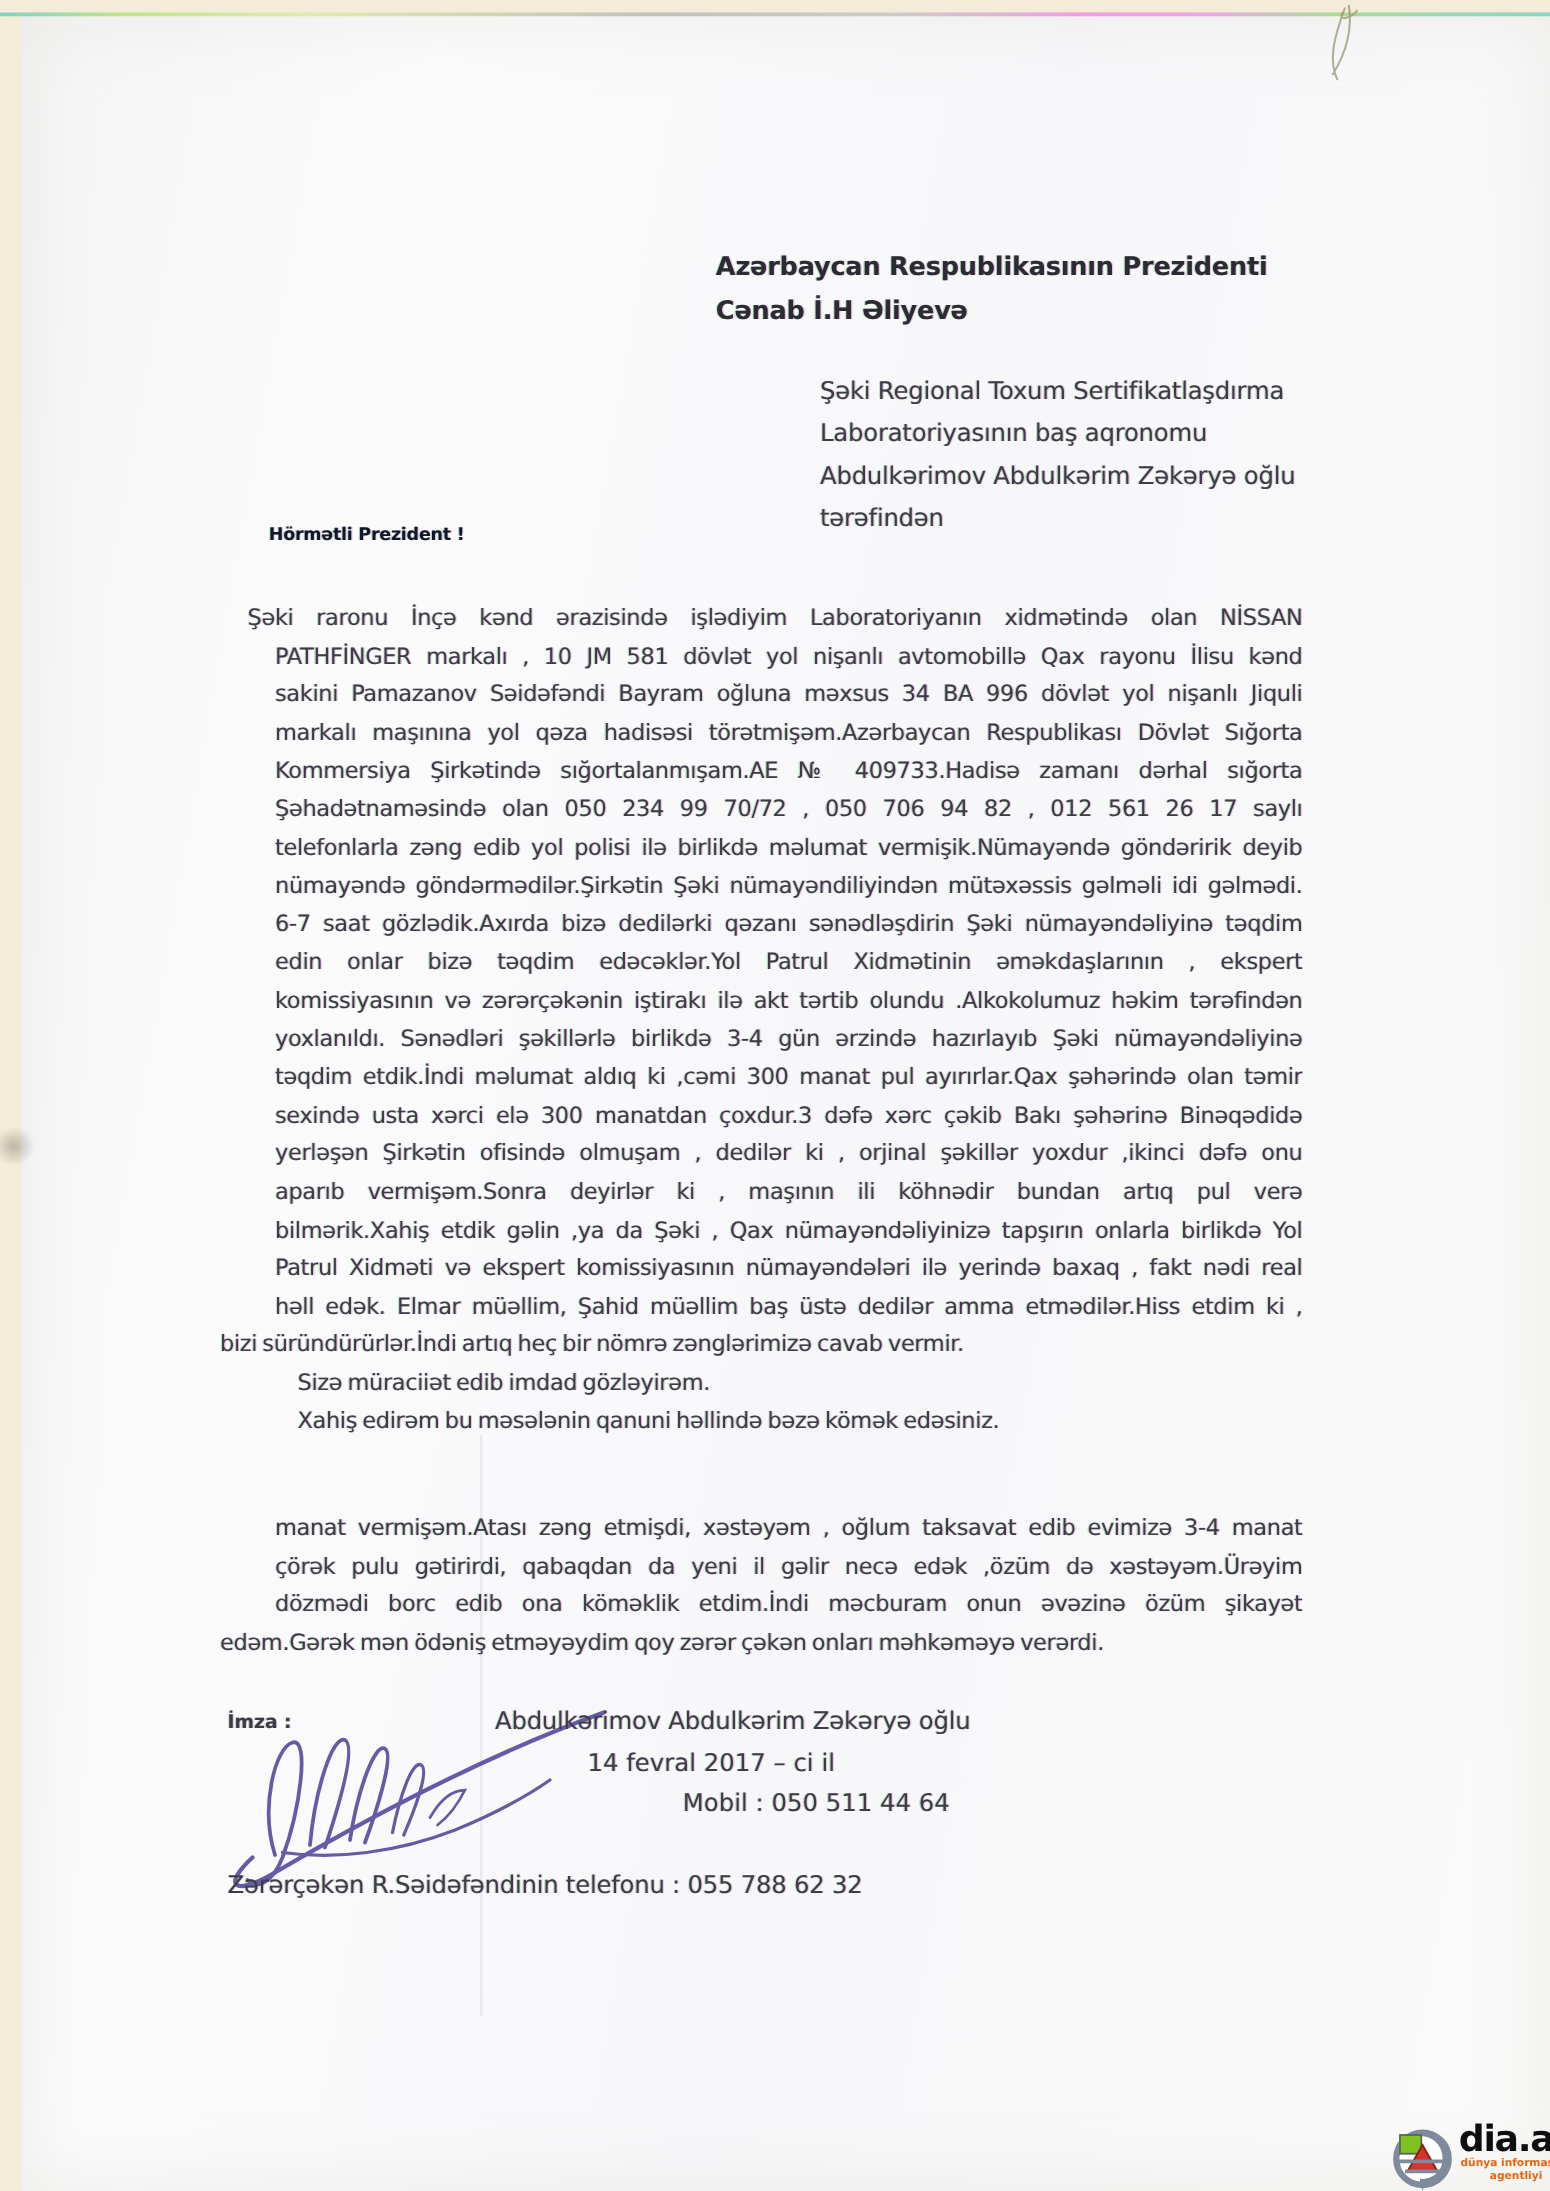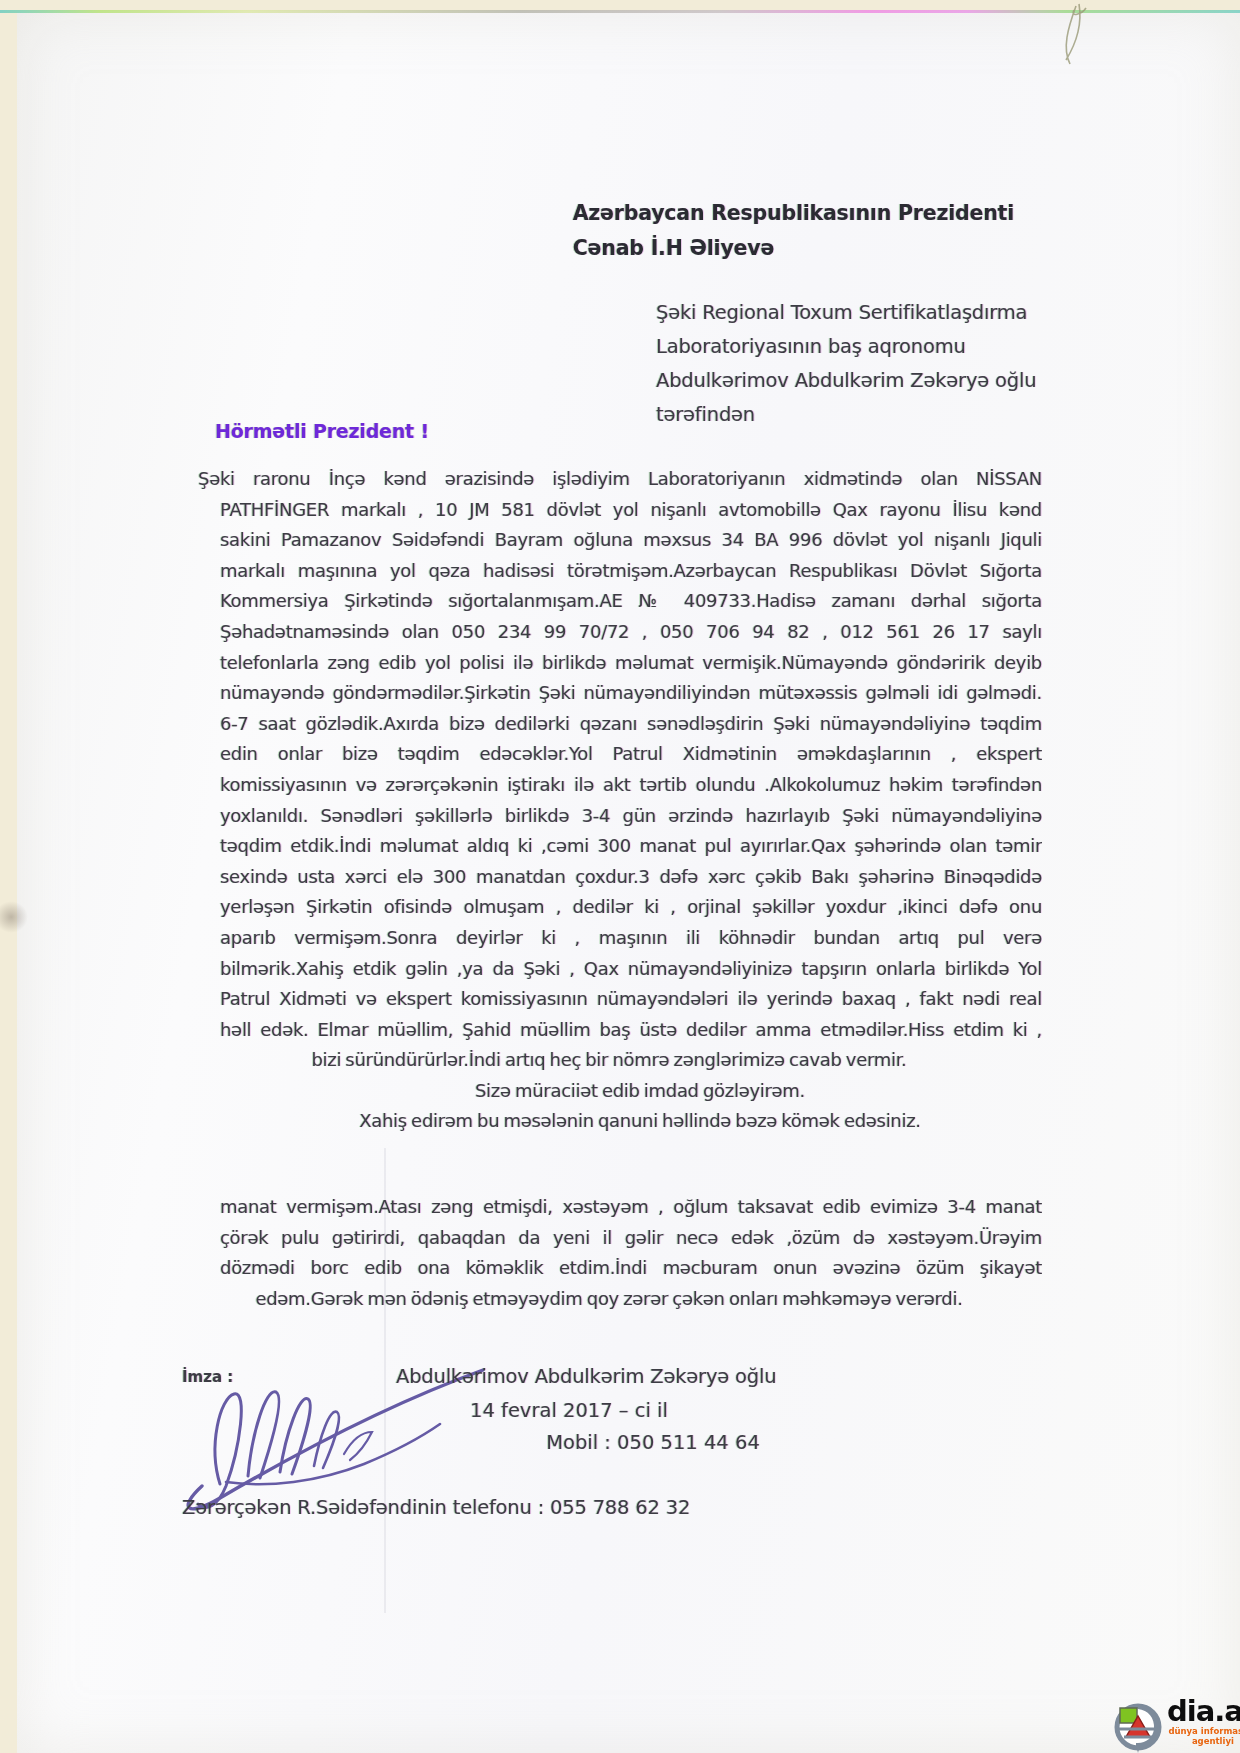--- a/index.html
+++ b/index.html
@@ -28,27 +28,27 @@
     position:absolute;top:196px;right:226px;text-align:left;
     font-weight:bold;font-size:20.5px;line-height:35px;color:#2b2b33;
     letter-spacing:-0.2px;
   }
   .sender{
     position:absolute;top:296px;left:656px;
     font-size:19.5px;line-height:34px;letter-spacing:-0.2px;
   }
   .salutation{
     position:absolute;top:420px;left:215px;
-    font-weight:bold;font-size:19px;color:#6d28d9;letter-spacing:-0.2px;
+    font-weight:bold;font-size:14px;color:#0f172a;letter-spacing:-0.2px;
   }
   .bodytext{position:absolute;top:464px;left:176px;width:866px;}
   .line{
     height:30.6px;line-height:30.6px;font-size:18px;
     letter-spacing:-0.3px;word-spacing:-1.2px;
-    white-space:nowrap;overflow:hidden;text-align:center;
+    white-space:nowrap;overflow:hidden;text-align:left;
   }
   .line.just{white-space:normal;text-align:justify;text-align-last:justify;padding-left:44px;}
   .para2{margin-top:55px;}
 
   .sig-label{position:absolute;top:1368px;left:182px;font-size:15px;font-weight:bold;}
   .sig-name{position:absolute;top:1365px;left:396px;font-size:19.5px;letter-spacing:-0.2px;}
   .sig-date{position:absolute;top:1399px;left:470px;width:350px;text-align:left;font-size:19.5px;}
   .sig-mobile{position:absolute;top:1431px;left:478px;width:350px;text-align:center;font-size:19.5px;}
   .footer-line{position:absolute;top:1496px;left:182px;font-size:19.5px;letter-spacing:-0.2px;}
 
@@ -85,21 +85,21 @@
   <div>Şəki  Regional  Toxum  Sertifikatlaşdırma</div>
   <div>Laboratoriyasının  baş  aqronomu</div>
   <div>Abdulkərimov  Abdulkərim  Zəkəryə  oğlu</div>
   <div>tərəfindən</div>
 </div>
 
 <div class="salutation scan-text">Hörmətli  Prezident !</div>
 
 <div class="bodytext scan-text">
   <div id="p1">
-      <div class="line just" style="padding-left: 22px;">Şəki raronu İnçə kənd ərazisində işlədiyim Laboratoriyanın xidmətində olan NİSSAN</div>
+      <div class="line just" style="padding-left: 22px; margin-top: 16px;">Şəki raronu İnçə kənd ərazisində işlədiyim Laboratoriyanın xidmətində olan NİSSAN</div>
       <div class="line just">PATHFİNGER markalı , 10 JM 581 dövlət yol nişanlı avtomobillə Qax rayonu İlisu kənd</div>
       <div class="line just">sakini Pamazanov Səidəfəndi Bayram oğluna məxsus 34 BA 996 dövlət yol nişanlı Jiquli</div>
       <div class="line just">markalı maşınına yol qəza hadisəsi törətmişəm.Azərbaycan Respublikası Dövlət Sığorta</div>
       <div class="line just">Kommersiya Şirkətində sığortalanmışam.AE № 409733.Hadisə zamanı dərhal sığorta</div>
       <div class="line just">Şəhadətnaməsində olan 050 234 99 70/72 , 050 706 94 82 , 012 561 26 17 saylı</div>
       <div class="line just">telefonlarla zəng edib yol polisi ilə birlikdə məlumat vermişik.Nümayəndə göndəririk deyib</div>
       <div class="line just">nümayəndə göndərmədilər.Şirkətin Şəki nümayəndiliyindən mütəxəssis gəlməli idi gəlmədi.</div>
       <div class="line just">6-7 saat gözlədik.Axırda bizə dedilərki qəzanı sənədləşdirin Şəki nümayəndəliyinə təqdim</div>
       <div class="line just">edin onlar bizə təqdim edəcəklər.Yol Patrul Xidmətinin əməkdaşlarının , ekspert</div>
       <div class="line just">komissiyasının və zərərçəkənin iştirakı ilə akt tərtib olundu .Alkokolumuz həkim tərəfindən</div>

